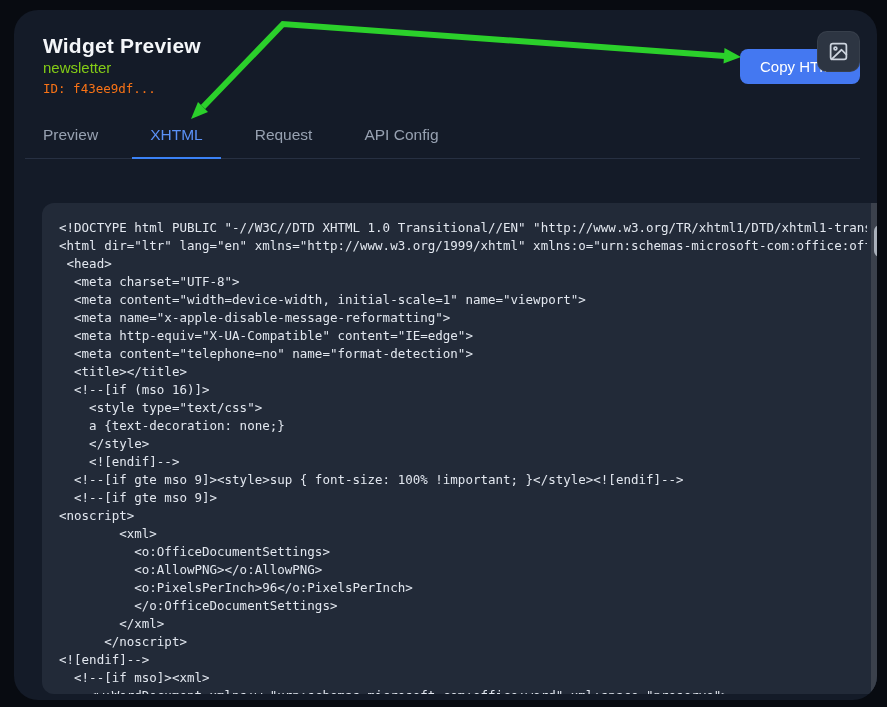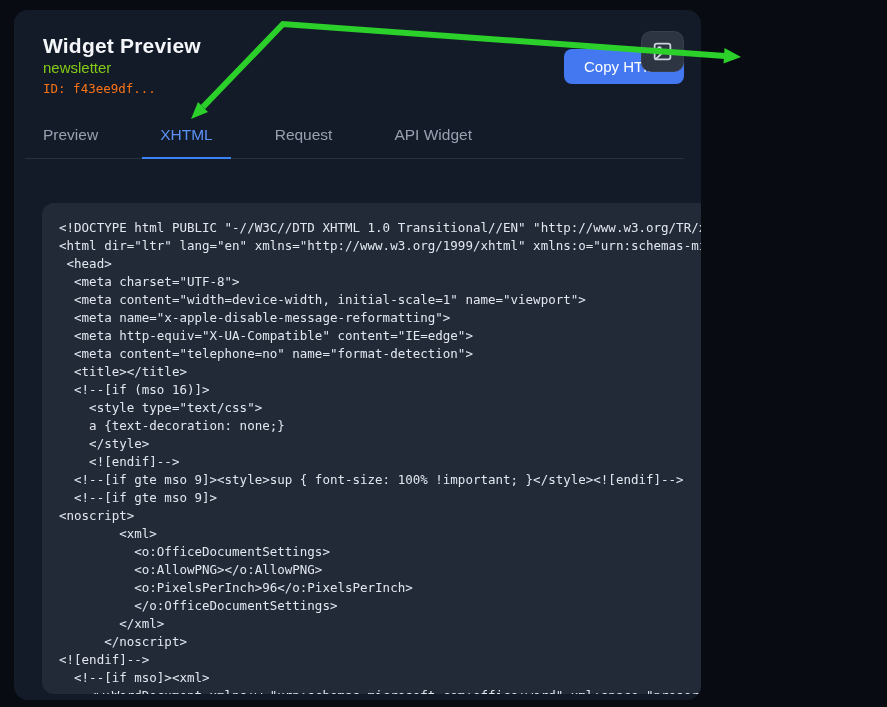--- a/index.html
+++ b/index.html
@@ -7,23 +7,23 @@
   body {
     background:#080b11;
     font-family:"Liberation Sans", sans-serif;
     position:relative;
     overflow:hidden;
   }
 
   .modal {
     position:absolute;
     left:14px; top:10px;
-    width:687px; height:690px;
+    width:863px; height:690px;
     background:#141b28;
-    border-radius:14px;
+    border-radius:24px;
     overflow:hidden;
   }
 
   
   .header { position:relative; padding:24px 17px 0 29px; }
   .title {
     color:#f4f6f9;
     font-size:21px;
     font-weight:bold;
     letter-spacing:.2px;
@@ -63,21 +63,21 @@
     border-radius:10px;
     display:flex; align-items:center; justify-content:center;
     cursor:pointer;
     z-index:2;
   }
   .img-btn svg { stroke:#cdd4de; }
 
   
   .tabs {
     display:flex;
-    gap:26px;
+    gap:16px;
     margin:24px 17px 0 11px;
     border-bottom:1px solid #273042;
   }
   .tab {
     padding:6px 18px 13px 18px;
     font-size:15.5px;
     color:#97a1b1;
     cursor:pointer;
     border-bottom:2px solid transparent;
     margin-bottom:-1px;
@@ -161,21 +161,21 @@
           <path d="M21 15.5l-5.5-5.5L4 21"></path>
         </svg>
       </span>
     </button>
   </div>
 
   <div class="tabs">
     <div class="tab">Preview</div>
     <div class="tab active">XHTML</div>
     <div class="tab">Request</div>
-    <div class="tab">API Widget</div>
+    <div class="tab">API Config</div>
   </div>
 
   <div class="code-panel">
     <pre class="code">&lt;!DOCTYPE html PUBLIC "-//W3C//DTD XHTML 1.0 Transitional//EN" "http://www.w3.org/TR/xhtml1/DTD/xhtml1-transitional.dtd"&gt;
 &lt;html dir="ltr" lang="en" xmlns="http://www.w3.org/1999/xhtml" xmlns:o="urn:schemas-microsoft-com:office:office"&gt;
  &lt;head&gt;
   &lt;meta charset="UTF-8"&gt;
   &lt;meta content="width=device-width, initial-scale=1" name="viewport"&gt;
   &lt;meta name="x-apple-disable-message-reformatting"&gt;
   &lt;meta http-equiv="X-UA-Compatible" content="IE=edge"&gt;

